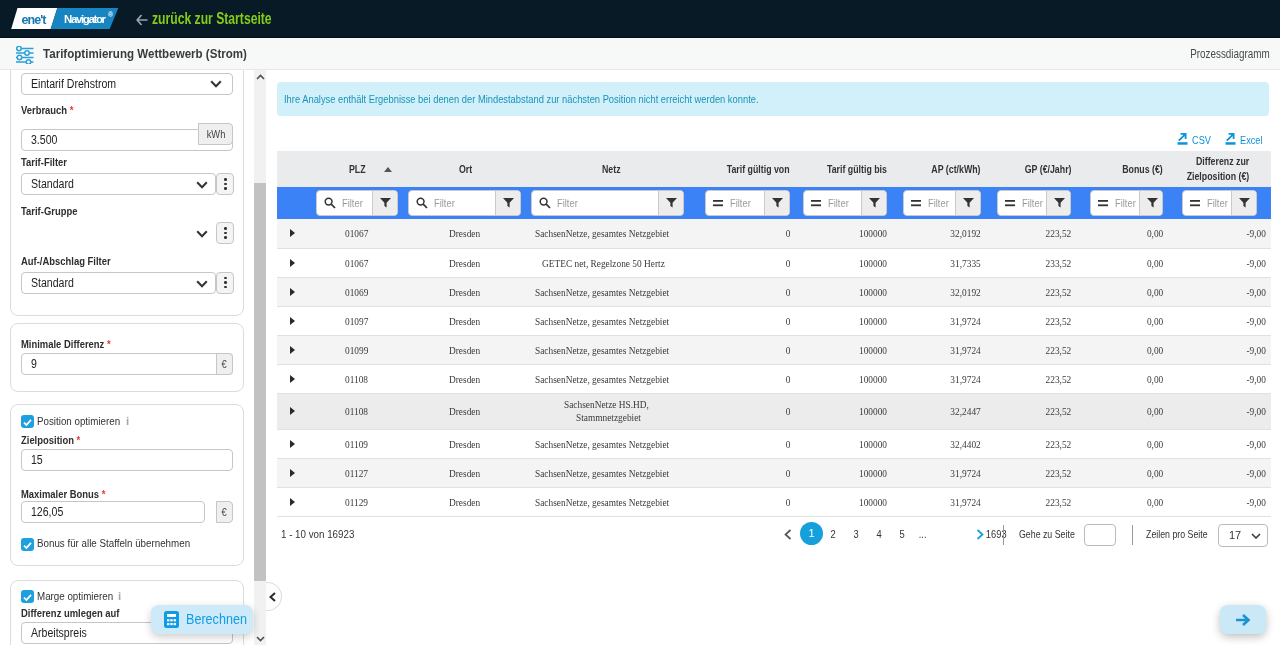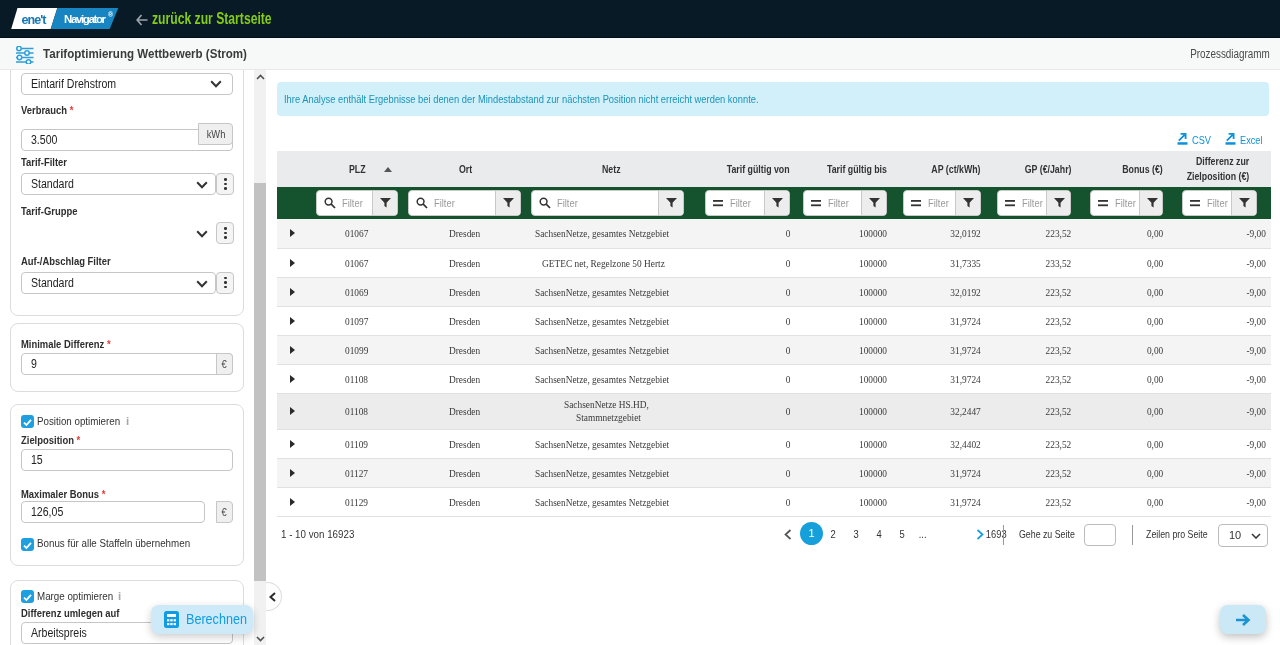--- a/index.html
+++ b/index.html
@@ -237,21 +237,21 @@
         <th class="c1" style="position:relative"><span class="s80l">PLZ</span><span style="position:absolute;left:77px;top:15.5px;width:0;height:0;border-bottom:5px solid #555;border-left:4.5px solid transparent;border-right:4.5px solid transparent"></span></th>
         <th class="c2"><span class="s80l">Ort</span></th>
         <th class="c2"><span class="s80l">Netz</span></th>
         <th class="num"><span class="s80r">Tarif gültig von</span></th>
         <th class="num"><span class="s80r">Tarif gültig bis</span></th>
         <th class="num"><span class="s80r">AP (ct/kWh)</span></th>
         <th class="num"><span class="s80r">GP (€/Jahr)</span></th>
         <th class="num"><span class="s80r">Bonus (€)</span></th>
         <th class="num" style="padding-right:22px;line-height:15px"><span class="s80r">Differenz zur<br>Zielposition (€)</span></th>
       </tr>
-<tr style="height:32px;background:#14532d">
+<tr style="height:32px;background:#3b82f6">
         <td></td>
         <td>
           <div class="fg" style="margin-left:9px;margin-right:4px">
             <span class="fico">
               <svg width="12" height="12" viewBox="0 0 12 12">
                 <circle cx="4.6" cy="4.6" r="3.4" stroke="#333" stroke-width="1.5" fill="none"></circle>
                 <line x1="7.2" y1="7.2" x2="11" y2="11" stroke="#333" stroke-width="1.7"></line>
               </svg>
             </span>
             <span class="ph">Filter</span>
@@ -528,21 +528,21 @@
 <div class="abs pgn" style="left:915px;width:16px"><span class="s85c">...</span></div>
 <div class="abs pgn" style="left:984px;width:24px"><span class="s85c">1693</span></div>
 <svg class="abs" style="left:976px;top:528.5px" width="8" height="11" viewBox="0 0 8 11">
     <path d="M1.5 1 L6.5 5.5 L1.5 10" stroke="#16a0db" stroke-width="1.7" fill="none"></path>
   </svg>
 <div class="abs vdiv" style="left:1003px"></div>
 <div class="abs ft" style="left:1019px"><span class="s80l">Gehe zu Seite</span></div>
 <div class="abs" style="left:1084px;top:524px;width:32px;height:22px;border:1px solid #bbb;border-radius:4px"></div>
 <div class="abs vdiv" style="left:1132px"></div>
 <div class="abs ft" style="left:1146px"><span class="s80l">Zeilen pro Seite</span></div>
-<div class="abs" style="left:1218px;top:524px;width:50px;height:23px;border:1px solid #bbb;border-radius:4px;font-size:11px;color:#333;line-height:21px;padding-left:10px">10</div>
+<div class="abs" style="left:1218px;top:524px;width:50px;height:23px;border:1px solid #bbb;border-radius:4px;font-size:11px;color:#333;line-height:21px;padding-left:10px">17</div>
 <svg class="abs" style="left:1251px;top:532.5px" width="10" height="6" viewBox="0 0 10 6">
     <path d="M1 1 L5 5 L9 1" stroke="#3a3a3a" stroke-width="1.6" fill="none"></path>
   </svg>
 
 <div class="abs" id="fab">
   <svg class="abs" style="left:15px;top:8.5px" width="16" height="12" viewBox="0 0 16 12">
     <path d="M1 6 L13 6 M8 1 L13.5 6 L8 11" stroke="#1b92d1" stroke-width="2.6" fill="none"></path>
   </svg>
 </div>
 <div class="abs" id="ber">

